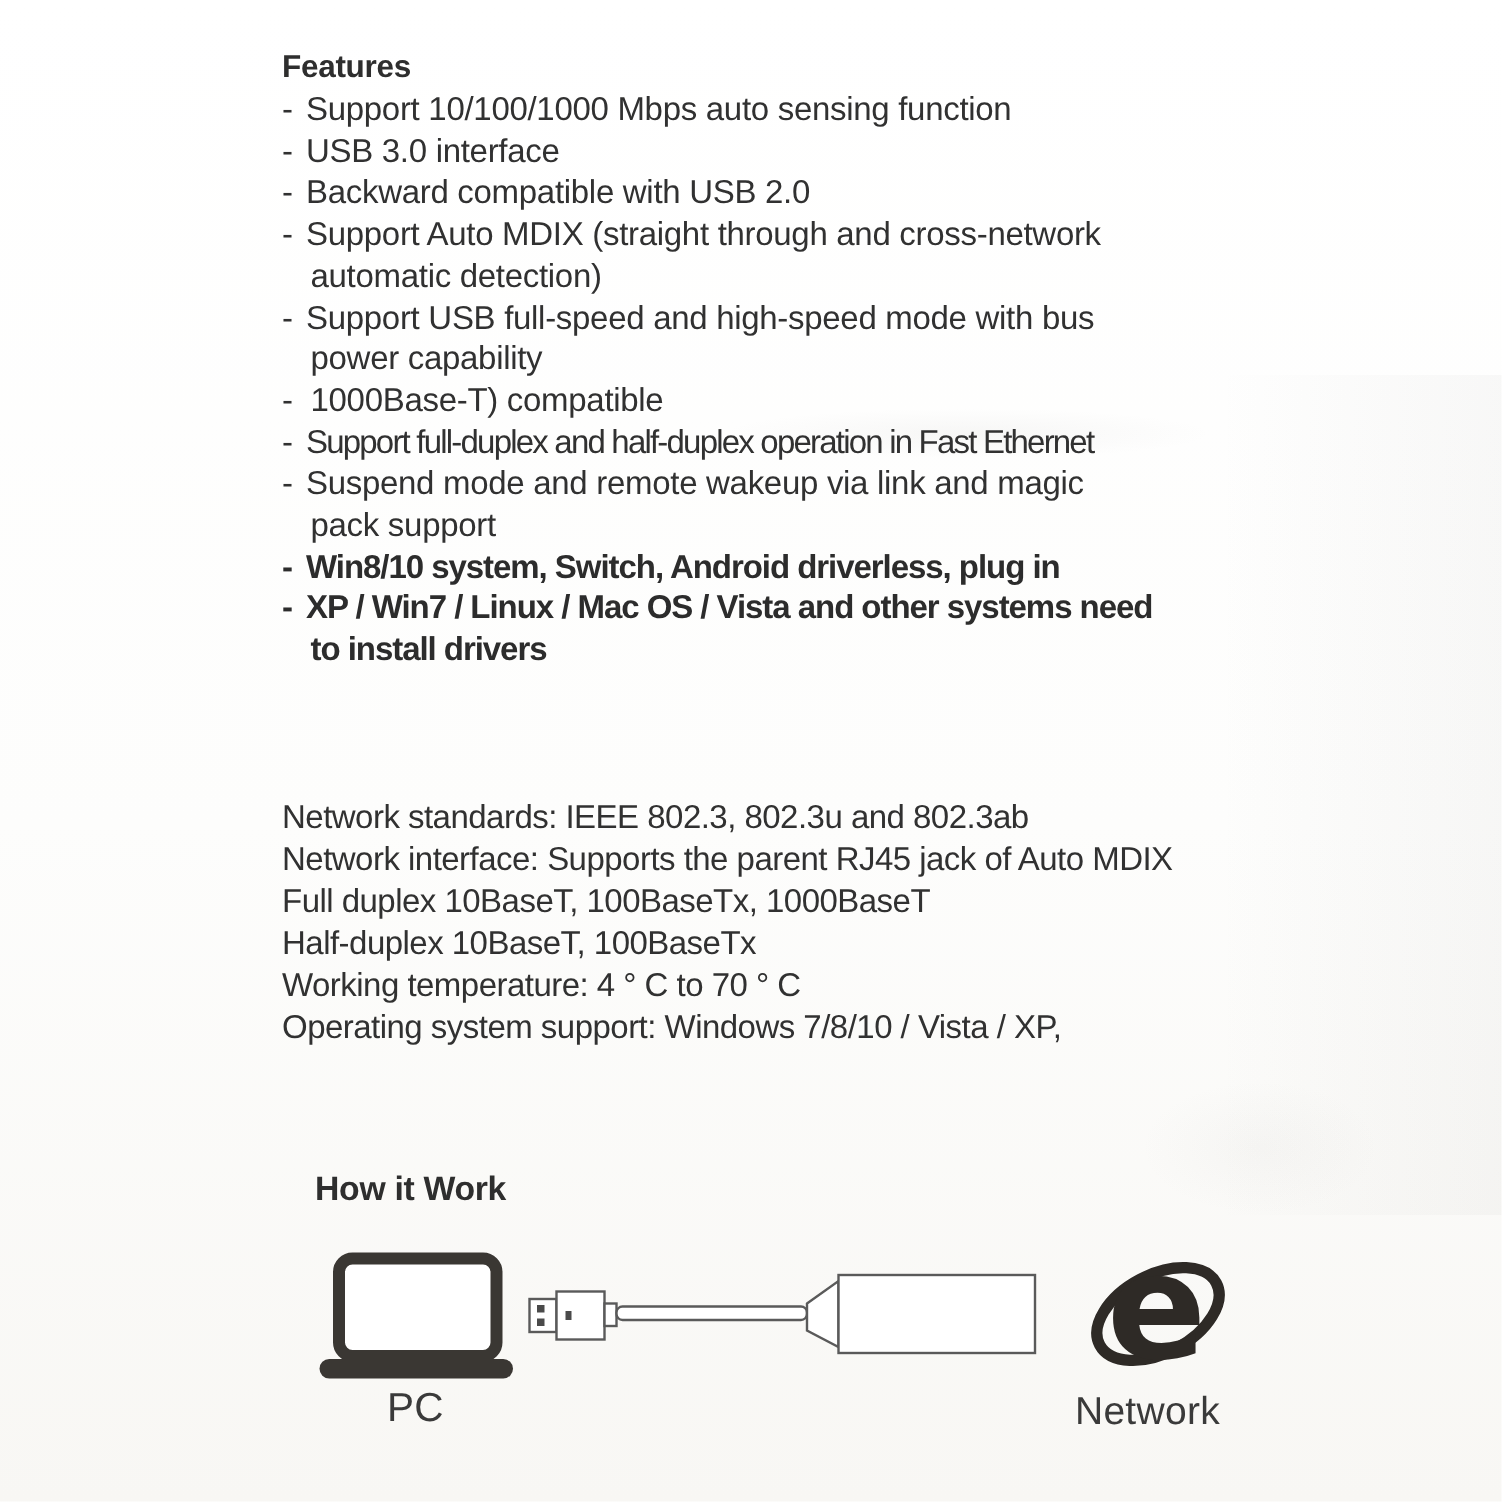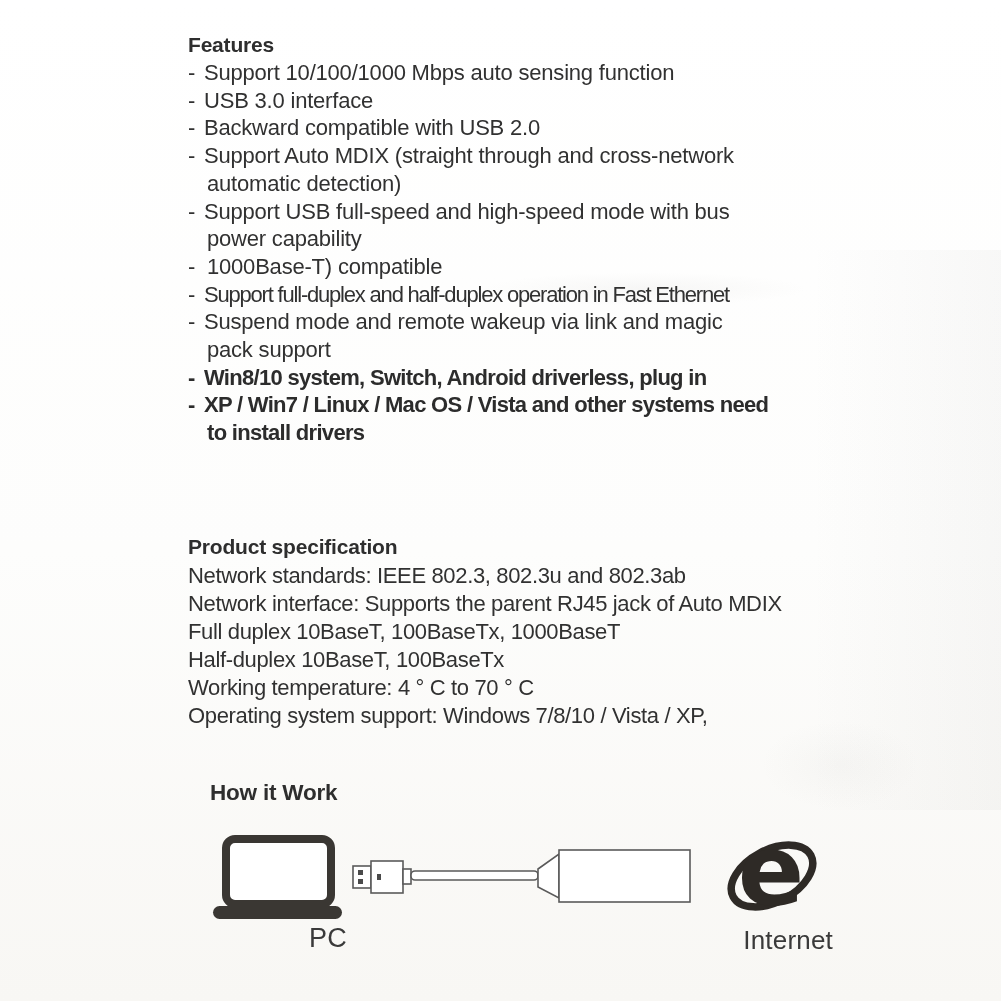--- a/index.html
+++ b/index.html
@@ -39,21 +39,21 @@
   .spec .h1 { line-height:31px; }
   .specline { font-size:22px; line-height:28px; letter-spacing:-0.35px; }
 
   
   .howhead { position:absolute; left:210px; top:780px; font-size:22.5px; font-weight:bold; letter-spacing:-0.2px; color:#2e2e2e; }
 
   .diagram { position:absolute; left:0; top:815px; width:1001px; height:160px; }
   .laptop { position:absolute; left:207px; top:11px; }
   .adapter { position:absolute; left:350px; top:29px; }
   .ielogo  { position:absolute; left:725px; top:19px; }
-  .lbl { position:absolute; font-size:27px; color:#3a3a3a; text-align:right; letter-spacing:0.2px; }
+  .lbl { position:absolute; font-size:27px; color:#3a3a3a; text-align:center; letter-spacing:0.2px; }
   .lbl.pc { left:207px; top:108px; width:140px; }
   .lbl.internet { left:697px; top:110px; width:136px; font-size:26px; }
 </style>
 </head>
 <body>
 
 <div class="page">
   <div class="smudge s1"></div>
   <div class="smudge s2"></div>
   <div class="smudge s3"></div>
@@ -130,21 +130,20 @@
     <div class="feat boldfeat">
       <span class="dash">-</span>
       <div class="flines">
         <span class="ln">XP / Win7 / Linux / Mac OS / Vista and other systems need</span>
         <span class="ln2">to install drivers</span>
       </div>
     </div>
   </div>
 
   <div class="spec">
-    <div class="h1">Product specification</div>
     <div class="specline">Network standards: IEEE 802.3, 802.3u and 802.3ab</div>
     <div class="specline">Network interface: Supports the parent RJ45 jack of Auto MDIX</div>
     <div class="specline">Full duplex 10BaseT, 100BaseTx, 1000BaseT</div>
     <div class="specline">Half-duplex 10BaseT, 100BaseTx</div>
     <div class="specline">Working temperature: 4 ° C to 70 ° C</div>
     <div class="specline">Operating system support: Windows 7/8/10 / Vista / XP,</div>
   </div>
 
   <div class="howhead">How it Work</div>
 
@@ -168,15 +167,15 @@
       <rect x="8" y="35" width="5" height="5" fill="#4a4a4a"></rect>
       <rect x="27" y="30" width="4" height="6" fill="#4a4a4a"></rect>
     </svg>
 
     <svg class="ielogo" width="100" height="96" viewBox="0 0 100 96">
       <ellipse cx="47" cy="42" rx="44" ry="26" transform="rotate(-28 47 42)" fill="none" stroke="#2e2a26" stroke-width="7.5"></ellipse>
       <text x="46" y="71" text-anchor="middle" font-family="DejaVu Sans, sans-serif" font-weight="bold" font-size="98" fill="#2e2a26">e</text>
     </svg>
 
     <div class="lbl pc">PC</div>
-    <div class="lbl internet">Internet</div>
+    <div class="lbl internet">Network</div>
   </div>
 </div>
 
 </body></html>

